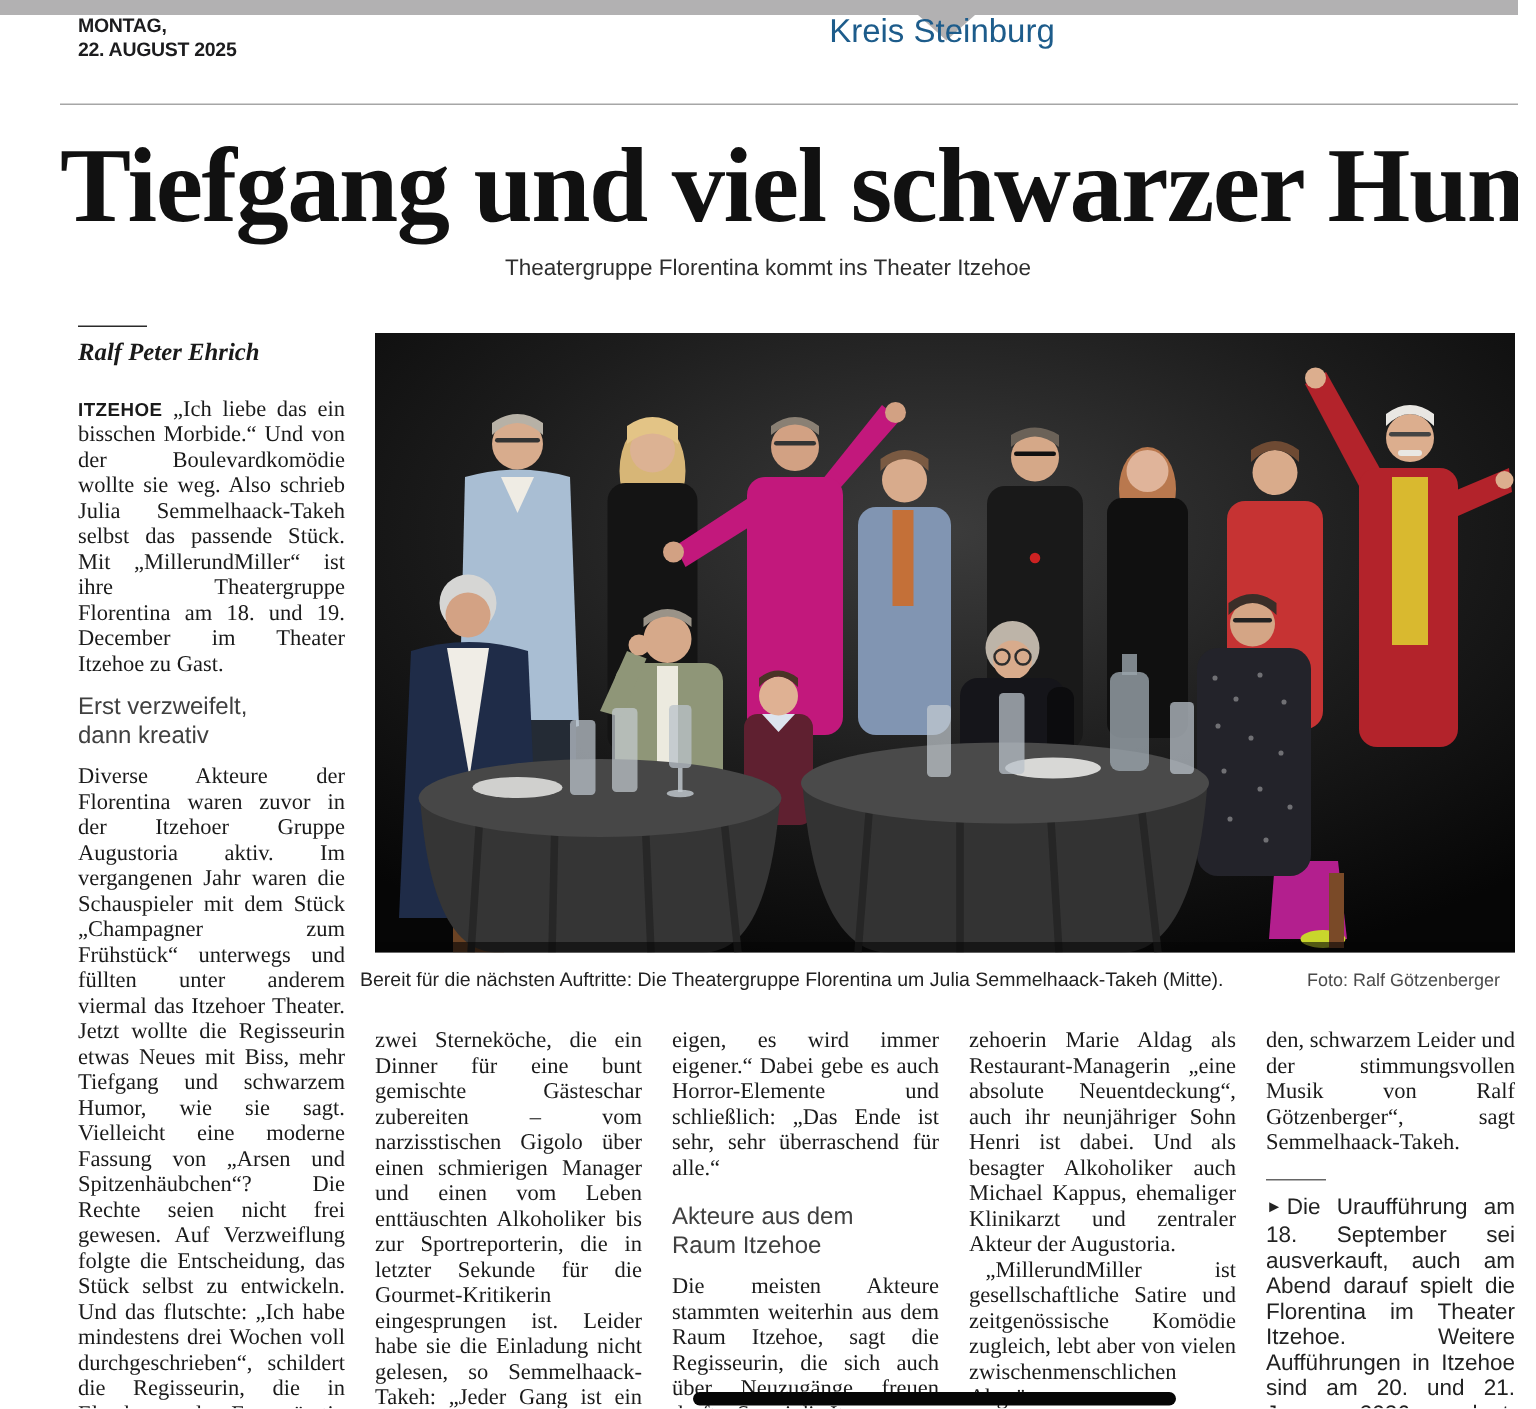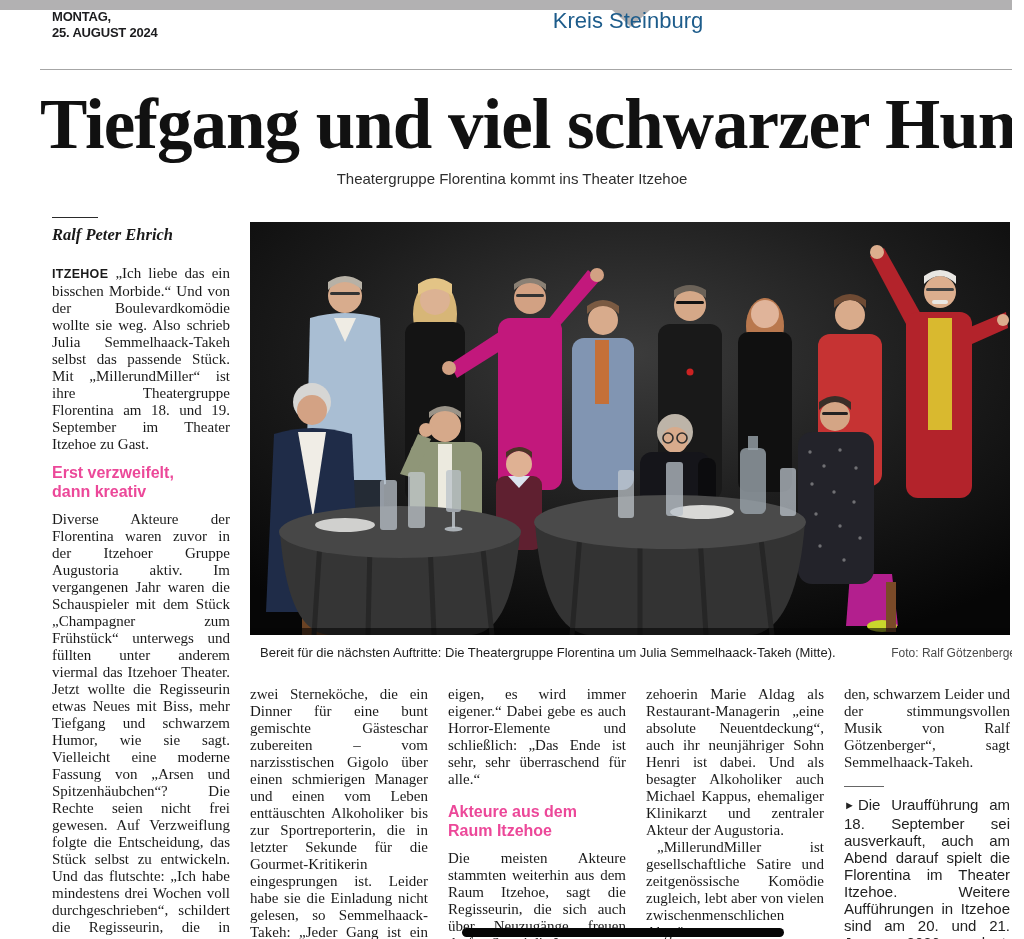--- a/index.html
+++ b/index.html
@@ -23,38 +23,38 @@
   .headline{position:absolute;left:40px;top:84px;width:944px;text-align:center;
             font-family:"Liberation Serif",serif;font-weight:bold;font-size:71px;
             letter-spacing:-1px;color:#111;white-space:nowrap;}
   .subheadline{position:absolute;left:40px;top:170px;width:944px;text-align:center;
             font-family:"Liberation Sans",sans-serif;font-size:15px;color:#2e2e2e;}
 
   
   .colbody p{margin:0;font-size:15px;line-height:17px;text-align:justify;hyphens:auto;}
   .leadin{font-family:"Liberation Sans",sans-serif;font-weight:bold;font-size:12.5px;
           letter-spacing:0.3px;}
-  .subhead2{font-family:"Liberation Sans",sans-serif;font-weight:bold;font-size:16px;
-          line-height:19px;white-space:pre-line;color:#ec4899;}
+  .subhead2{font-family:"Liberation Sans",sans-serif;font-weight:normal;font-size:16px;
+          line-height:19px;white-space:pre-line;color:#404040;}
   .indent{text-indent:11px;}
 
   .col1{position:absolute;left:52px;top:214px;width:178px;height:725px;overflow:hidden;}
   .byline-rule{width:46px;border-top:1.5px solid #2a2a2a;margin:3px 0 7px 0;}
   .byline{font-family:"Liberation Serif",serif;font-style:italic;font-weight:bold;
           font-size:16.5px;margin:0 0 20px 0;}
   .col1 .p1{margin-bottom:9px;}
   .col1 .sh{margin:10px 0 10px 0;}
 
   .bcol{position:absolute;top:686px;width:178px;height:253px;overflow:hidden;}
   .bcol2{left:250px;} .bcol3{left:448px;} .bcol4{left:646px;} .bcol5{left:844px;width:166px;}
   .bcol .sh{margin:14px 0 10px 0;}
 
   
   .photo{position:absolute;left:250px;top:222px;width:760px;height:413px;overflow:hidden;background:#0b0b0b;}
-  .caption-row{position:absolute;left:260px;top:645px;width:760px;display:flex;
+  .caption-row{position:absolute;left:240px;top:645px;width:760px;display:flex;
           justify-content:space-between;align-items:center;
           font-family:"Liberation Sans",sans-serif;}
   .caption{font-size:13px;color:#222;}
   .credit{font-size:12px;color:#4a4a4a;}
 
   
   .note-rule{width:40px;border-top:1px solid #666;margin:15px 0 9px 0;}
   .note{font-family:"Liberation Sans",sans-serif;font-size:13.4px;line-height:16px;
         text-align:justify;color:#222;margin:0;}
   .arrow-icon{font-size:11px;margin-right:3px;position:relative;top:-1px;}
@@ -64,33 +64,33 @@
 </style>
 </head>
 <body>
 
 <div class="page">
 
   <div class="top-bar"></div>
   <div class="top-notch"></div>
   <div class="dateline">
     <div>MONTAG,</div>
-    <div>25. AUGUST 2024</div>
+    <div>22. AUGUST 2025</div>
   </div>
   <div class="section-title">Kreis Steinburg</div>
   <div class="header-rule"></div>
   <div class="right-rule"></div>
 
   <div class="headline">Tiefgang und viel schwarzer Humor</div>
   <div class="subheadline">Theatergruppe Florentina kommt ins Theater Itzehoe</div>
 
   <div class="col1 colbody">
     <div class="byline-rule"></div>
     <div class="byline">Ralf Peter Ehrich</div>
-    <p class="p1"><span class="leadin">ITZEHOE</span> <span>„Ich liebe das ein bisschen Morbide.“ Und von der Boulevardkomödie wollte sie weg. Also schrieb Julia Semmelhaack-Takeh selbst das passende Stück. Mit „MillerundMiller“ ist ihre Theatergruppe Florentina am 18. und 19. September im Theater Itzehoe zu Gast.</span></p>
+    <p class="p1"><span class="leadin">ITZEHOE</span> <span>„Ich liebe das ein bisschen Morbide.“ Und von der Boulevardkomödie wollte sie weg. Also schrieb Julia Semmelhaack-Takeh selbst das passende Stück. Mit „MillerundMiller“ ist ihre Theatergruppe Florentina am 18. und 19. December im Theater Itzehoe zu Gast.</span></p>
     <div class="subhead2 sh">Erst verzweifelt,
 dann kreativ</div>
     <p>Diverse Akteure der Florentina waren zuvor in der Itzehoer Gruppe Augustoria aktiv. Im vergangenen Jahr waren die Schauspieler mit dem Stück „Champagner zum Frühstück“ unterwegs und füllten unter anderem viermal das Itzehoer Theater. Jetzt wollte die Regisseurin etwas Neues mit Biss, mehr Tiefgang und schwarzem Humor, wie sie sagt. Vielleicht eine moderne Fassung von „Arsen und Spitzenhäubchen“? Die Rechte seien nicht frei gewesen. Auf Verzweiflung folgte die Entscheidung, das Stück selbst zu entwickeln. Und das flutschte: „Ich habe mindestens drei Wochen voll durchgeschrieben“, schildert die Regisseurin, die in Elmshorn als Frauenärztin arbeitet.</p>
 
   </div>
 
   <div class="photo">
     <svg width="760" height="413" viewBox="0 0 760 413" xmlns="http://www.w3.org/2000/svg">
       <defs>
         <radialGradient id="bg" cx="50%" cy="32%" r="75%">

